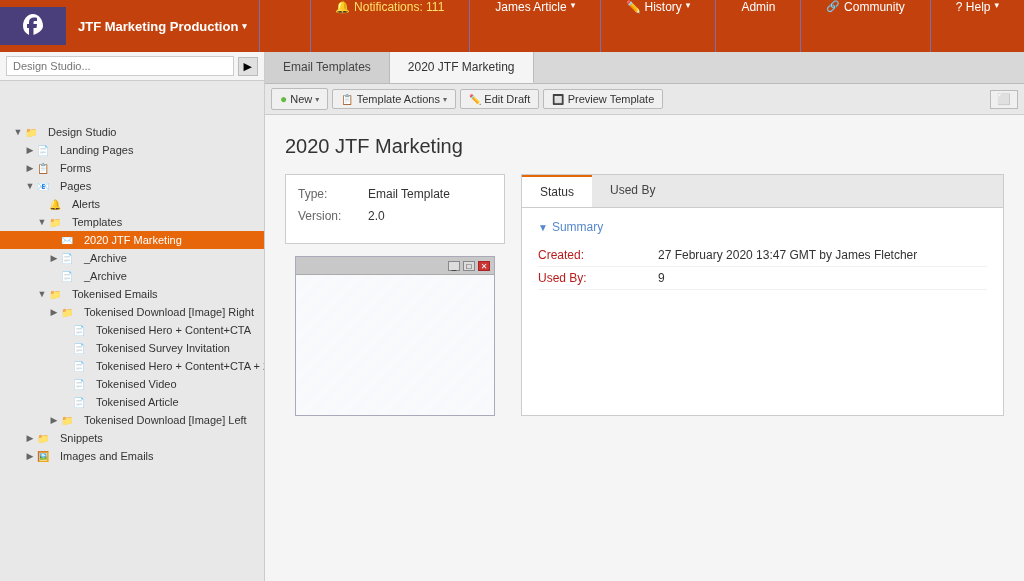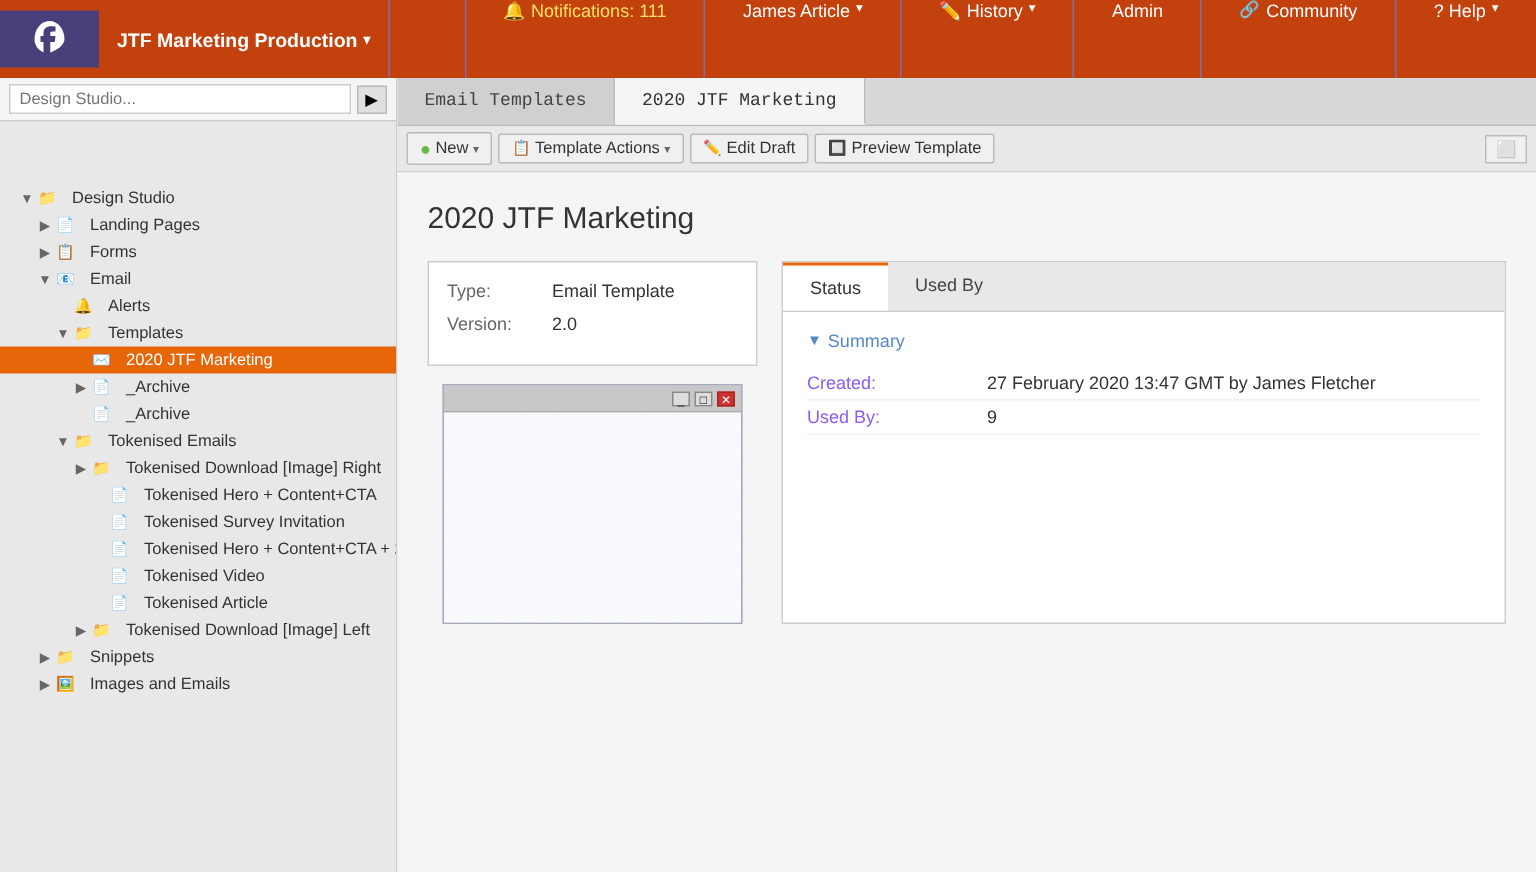--- a/index.html
+++ b/index.html
@@ -147,21 +147,20 @@
       flex-direction: column;
       background: #f5f5f5;
       overflow: hidden;
     }
 
     
     #tabs-bar {
       display: flex;
       background: #d8d8d8;
       border-bottom: 1px solid #bbb;
-      font-family: Liberation Mono, monospace;
     }
     .tab {
       padding: 8px 18px;
       font-size: 12px;
       cursor: pointer;
       border-right: 1px solid #bbb;
       color: #444;
       background: #d0d0d0;
     }
     .tab.active {
@@ -357,21 +356,21 @@
       width: 100%;
     }
     .summary-row {
       display: flex;
       padding: 4px 0;
       font-size: 12px;
       border-bottom: 1px solid #f0f0f0;
     }
     .summary-key {
       width: 120px;
-      color: #8b5cf6;
+      color: #b91c1c;
       flex-shrink: 0;
     }
     .summary-val {
       color: #333;
     }
   </style>
 </head>
 <body>
 
 <div id="top-nav">
@@ -429,21 +428,21 @@
           <span class="tree-label">Landing Pages</span>
         </div>
         <div class="tree-item indent2">
           <span class="tree-toggle">▶</span>
           <span class="tree-icon">📋</span>
           <span class="tree-label">Forms</span>
         </div>
         <div class="tree-item indent2">
           <span class="tree-toggle">▼</span>
           <span class="tree-icon">📧</span>
-          <span class="tree-label">Email</span>
+          <span class="tree-label">Pages</span>
         </div>
         <div class="tree-item indent3">
           <span class="tree-toggle"></span>
           <span class="tree-icon">🔔</span>
           <span class="tree-label">Alerts</span>
         </div>
         <div class="tree-item indent3">
           <span class="tree-toggle">▼</span>
           <span class="tree-icon">📁</span>
           <span class="tree-label">Templates</span>

